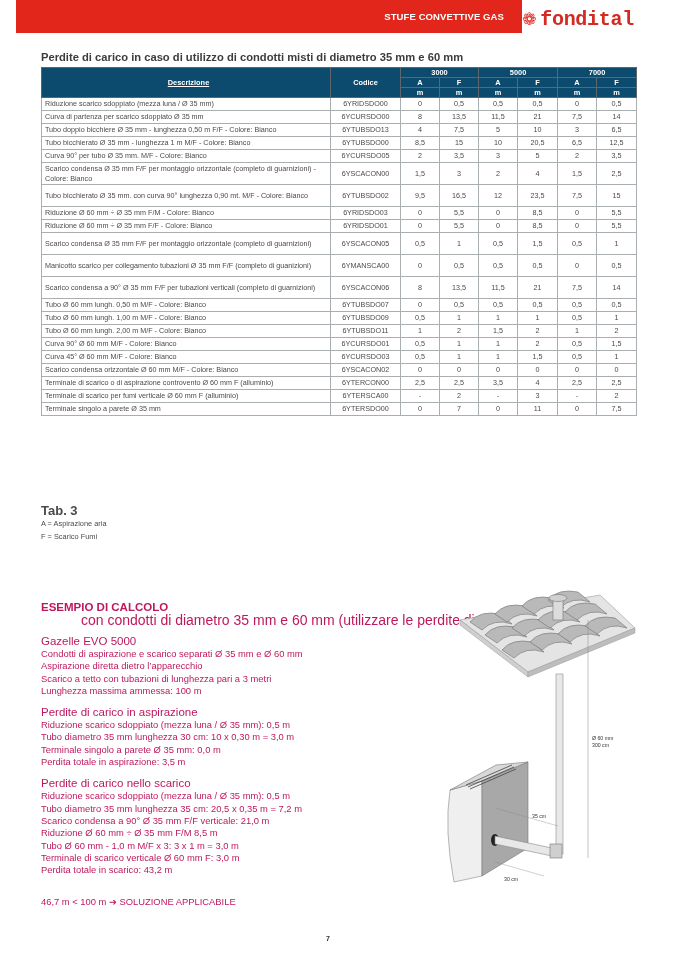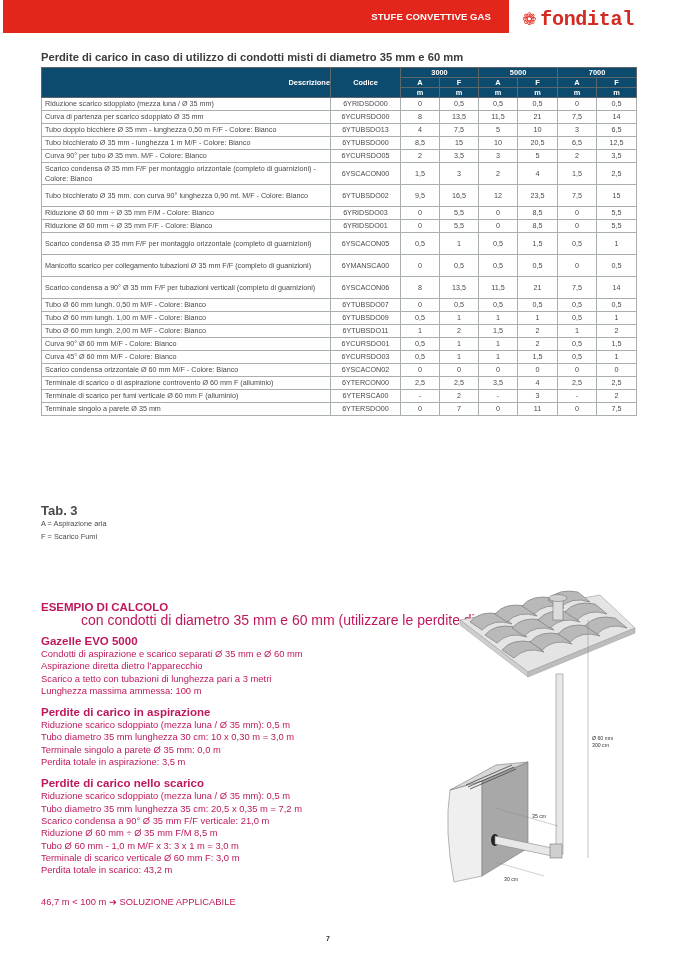--- a/index.html
+++ b/index.html
@@ -1,41 +1,41 @@
 <!DOCTYPE html>
 <html><head>
 <meta charset="utf-8">
 <style>
   * { box-sizing: border-box; margin: 0; padding: 0; }
   html, body { width: 678px; height: 959px; background: #ffffff; overflow: hidden; }
   body { position: relative; font-family: "Liberation Sans", "DejaVu Sans", sans-serif; color: #3a3a3a; }
 
-  .topbar { position: absolute; left: 3px; top: 0; width: 506px; height: 33px; background: #e2261c; }
+  .topbar { position: absolute; left: 16px; top: 0; width: 506px; height: 33px; background: #e2261c; }
   .topbar-title { position: absolute; right: 18px; top: 11px; color: #fff; font-weight: bold; font-size: 9.5px; letter-spacing: 0.1px; }
   .logo { position: absolute; left: 522px; top: 6px; height: 26px; display: flex; align-items: center; }
   .logo-flower { color: #e2261c; font-size: 17px; margin-right: 4px; line-height: 1; }
   .logo-text { color: #d42a22; font-family: Liberation Mono, monospace; font-weight: bold; font-size: 20px; letter-spacing: -0.3px; }
 
   .table-title { position: absolute; left: 41px; top: 51px; font-size: 11.2px; font-weight: bold; color: #3c3c3c; }
 
   table.loss { position: absolute; left: 41px; top: 67px; width: 595px; border-collapse: collapse; table-layout: fixed; font-size: 7.2px; }
   table.loss th { background: #0c4a6e; color: #fff; font-weight: bold; border: 1px solid #5e666b; text-align: center; height: 10px; padding: 0; font-size: 7.4px; }
-  table.loss th.desc { text-align: right; padding-left: 5px; }
+  table.loss th.desc { text-align: center; padding-left: 5px; text-decoration: underline; }
   table.loss td { border: 1px solid #a9aeb1; padding: 1px 3px; color: #4a4a4a; vertical-align: middle; line-height: 9.2px; }
   table.loss td.code, table.loss td.num { text-align: center; }
   table.loss tr.r1 td { height: 13px; }
   table.loss tr.r2 td { height: 22px; }
 
   .tab-label { position: absolute; left: 41px; top: 503px; font-size: 13px; font-weight: bold; color: #4a4a4a; }
   .legend { position: absolute; left: 41px; top: 518px; font-size: 7.4px; color: #4a4a4a; line-height: 12.5px; }
 
   .calc { position: absolute; left: 41px; top: 600px; color: #be185d; }
   .calc h2 { font-size: 11.5px; font-weight: bold; margin: 0; line-height: 14px; }
   .calc .sub { font-size: 14px; line-height: 12px; margin-bottom: 6px; margin-left: 40px; }
-  .calc h3 { font-size: 11.5px; font-weight: bold; line-height: 14px; margin-top: 8px; }
+  .calc h3 { font-size: 11.5px; font-weight: normal; line-height: 14px; margin-top: 8px; }
   .calc .line { font-size: 9.4px; line-height: 12.3px; white-space: nowrap; }
   .calc .block { margin-bottom: 6px; }
   .calc .gap { height: 14px; }
 
   .page-num { position: absolute; left: 326px; top: 935px; font-size: 7px; font-weight: bold; color: #333; }
 
   .illus { position: absolute; left: 440px; top: 590px; width: 205px; height: 300px; }
   .dim-text { font-family: "Liberation Sans", sans-serif; font-size: 5.2px; fill: #333; }
 </style>
 </head>

